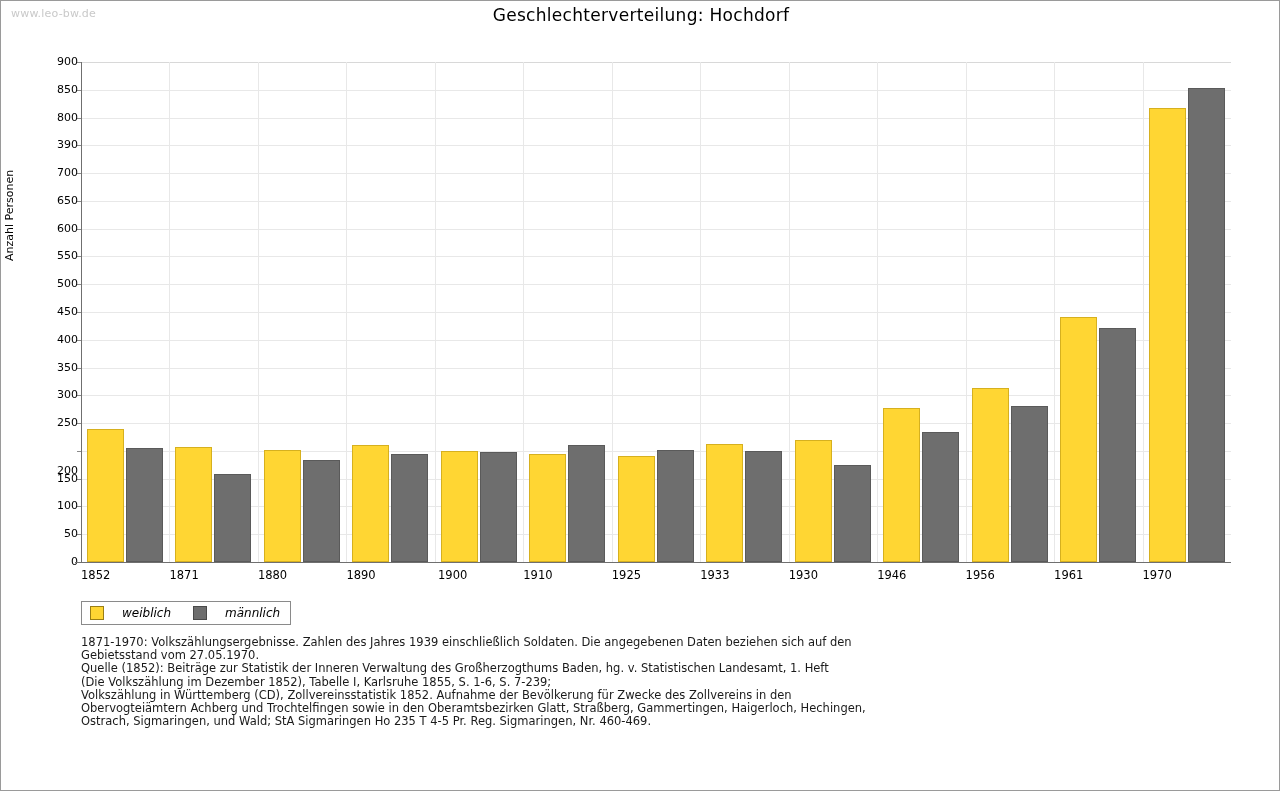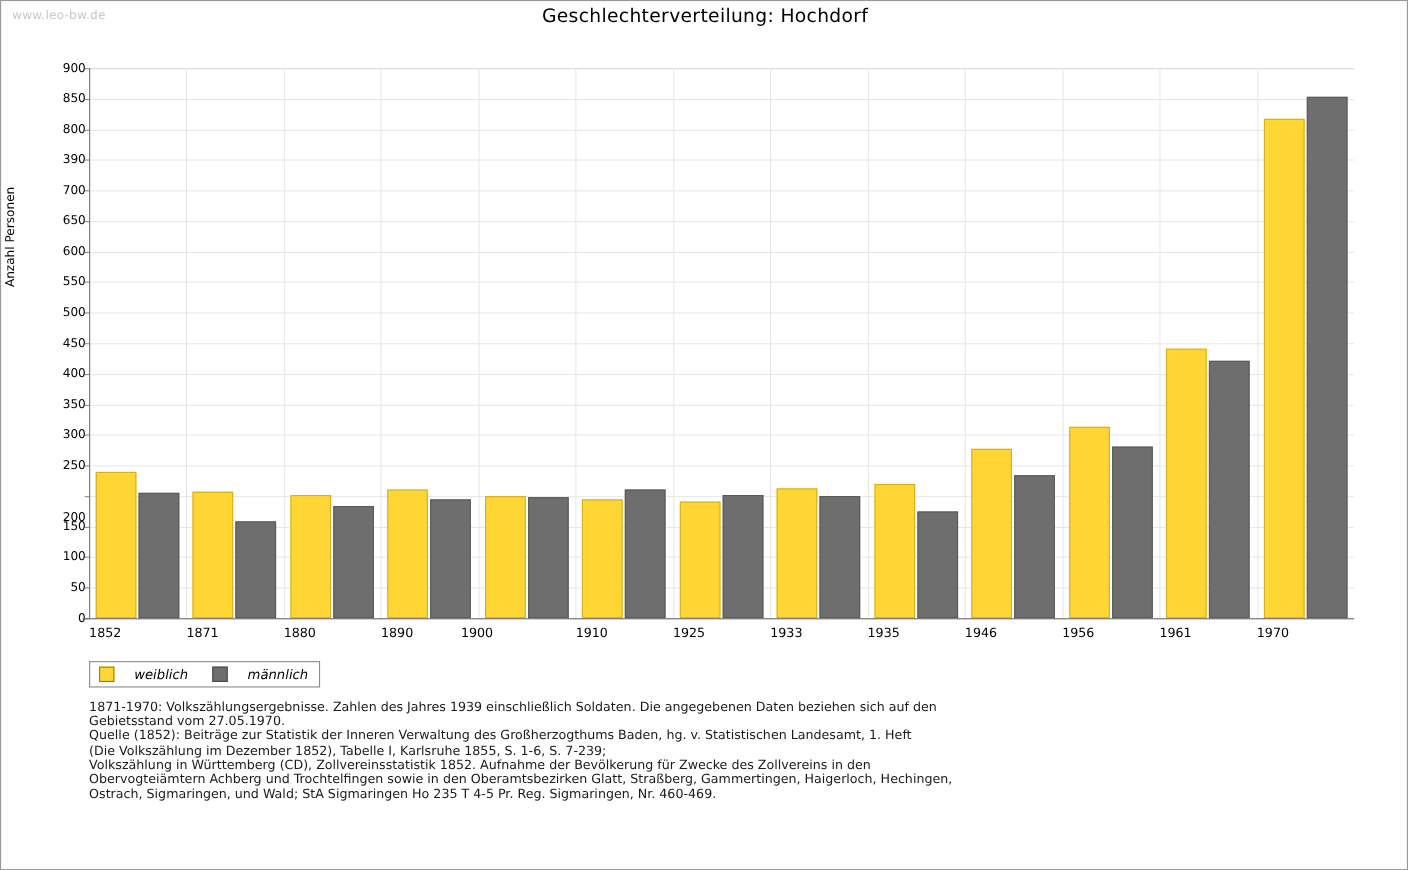--- a/index.html
+++ b/index.html
@@ -353,25 +353,25 @@
             <div class="bar m" title="männlich 1970: 854" style="height: 474.444px;"></div>
           </div>
         </div>
         <div class="group-sep" style="left: 1061.54px;"></div>
       </div>
     <div id="xtick-labels">
         <div class="xtick" style="left: 0px; width: 88.4615px;">1852</div>
         <div class="xtick" style="left: 88.4615px; width: 88.4615px;">1871</div>
         <div class="xtick" style="left: 176.923px; width: 88.4615px;">1880</div>
         <div class="xtick" style="left: 265.385px; width: 88.4615px;">1890</div>
-        <div class="xtick" style="left: 338px; width: 88.4615px;">1900</div>
+        <div class="xtick" style="left: 357px; width: 88.4615px;">1900</div>
         <div class="xtick" style="left: 442.308px; width: 88.4615px;">1910</div>
         <div class="xtick" style="left: 530.769px; width: 88.4615px;">1925</div>
         <div class="xtick" style="left: 619.231px; width: 88.4615px;">1933</div>
-        <div class="xtick" style="left: 707.692px; width: 88.4615px;">1935</div>
+        <div class="xtick" style="left: 707.692px; width: 88.4615px;">1930</div>
         <div class="xtick" style="left: 796.154px; width: 88.4615px;">1946</div>
         <div class="xtick" style="left: 884.615px; width: 88.4615px;">1956</div>
         <div class="xtick" style="left: 973.077px; width: 88.4615px;">1961</div>
         <div class="xtick" style="left: 1061.54px; width: 88.4615px;">1970</div>
       </div>
     <div id="axis-y"></div>
     <div id="axis-x"></div>
   </div>
 
   <div id="legend">

